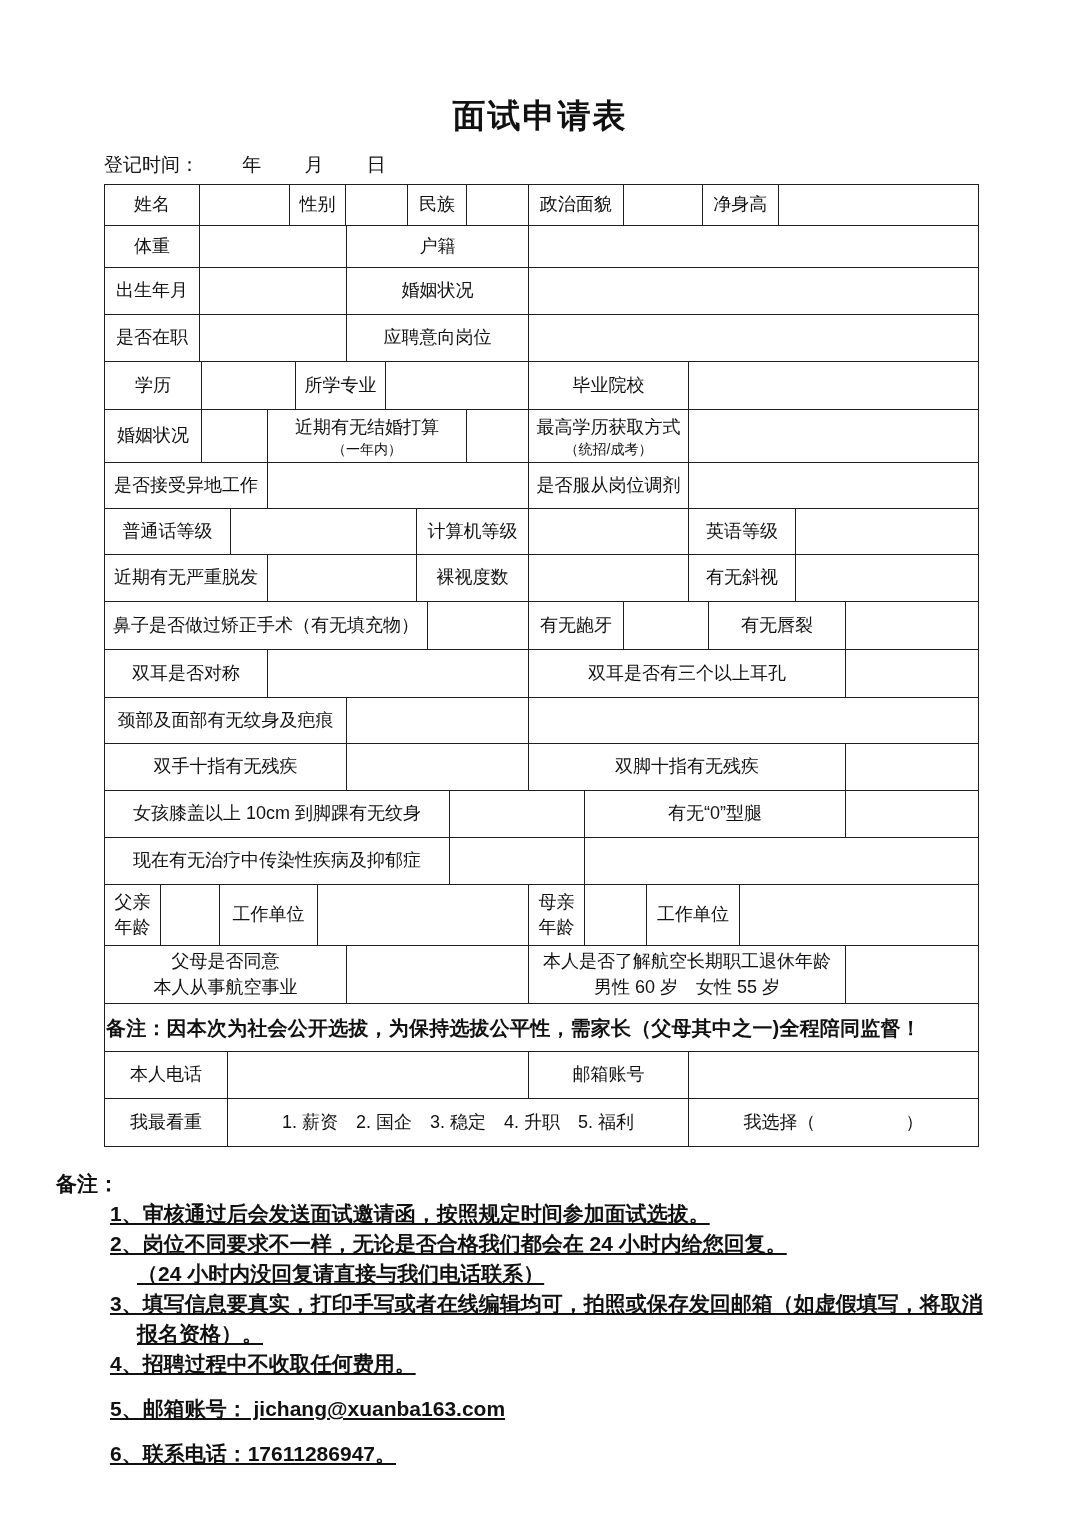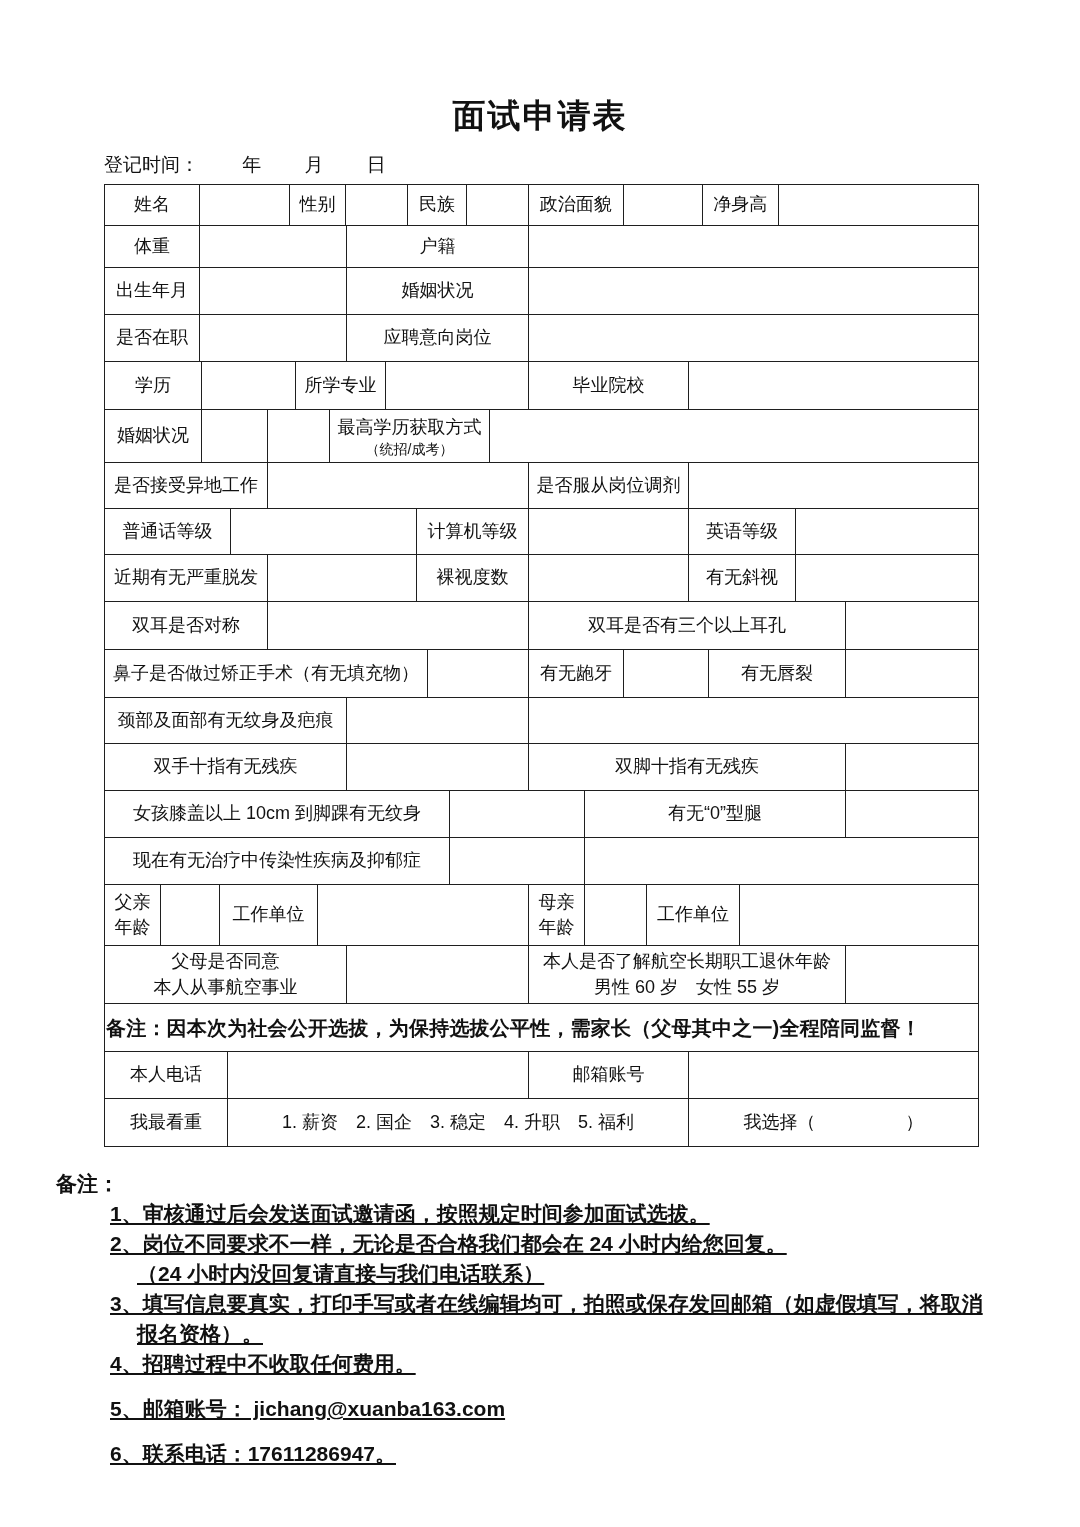--- a/index.html
+++ b/index.html
@@ -119,20 +119,24 @@
         <div class="tcell" style="width: 18.33%;">
           <div class="cell-text">毕业院校</div>
         </div>
         <div class="tcell input" style="width: 33.1%;"></div>
       </div>
       <div class="trow" style="height: 52px;">
         <div class="tcell" style="width: 11.11%;">
           <div class="cell-text">婚姻状况</div>
         </div>
         <div class="tcell input" style="width: 7.56%;"></div>
+        <div class="tcell" style="width: 22.8%;">
+          <div class="cell-text">近期有无结婚打算</div>
+          <div class="cell-sub">（一年内）</div>
+        </div>
         <div class="tcell input" style="width: 7.1%;"></div>
         <div class="tcell" style="width: 18.33%;">
           <div class="cell-text">最高学历获取方式</div>
           <div class="cell-sub">（统招/成考）</div>
         </div>
         <div class="tcell input" style="width: 33.1%;"></div>
       </div>
       <div class="trow" style="height: 45px;">
         <div class="tcell" style="width: 18.67%;">
           <div class="cell-text">是否接受异地工作</div>
@@ -165,40 +169,40 @@
         <div class="tcell" style="width: 12.83%;">
           <div class="cell-text">裸视度数</div>
         </div>
         <div class="tcell input" style="width: 18.33%;"></div>
         <div class="tcell" style="width: 12.26%;">
           <div class="cell-text">有无斜视</div>
         </div>
         <div class="tcell input" style="width: 20.85%;"></div>
       </div>
       <div class="trow" style="height: 47px;">
+        <div class="tcell" style="width: 37%;">
+          <div class="cell-text">鼻子是否做过矫正手术（有无填充物）</div>
+        </div>
+        <div class="tcell input" style="width: 11.57%;"></div>
+        <div class="tcell" style="width: 10.88%;">
+          <div class="cell-text">有无龅牙</div>
+        </div>
+        <div class="tcell input" style="width: 9.74%;"></div>
+        <div class="tcell" style="width: 15.69%;">
+          <div class="cell-text">有无唇裂</div>
+        </div>
+        <div class="tcell input" style="width: 15.12%;"></div>
+      </div>
+      <div class="trow" style="height: 47px;">
         <div class="tcell" style="width: 18.67%;">
           <div class="cell-text">双耳是否对称</div>
         </div>
         <div class="tcell input" style="width: 29.9%;"></div>
         <div class="tcell" style="width: 36.31%;">
           <div class="cell-text">双耳是否有三个以上耳孔</div>
-        </div>
-        <div class="tcell input" style="width: 15.12%;"></div>
-      </div>
-      <div class="trow" style="height: 47px;">
-        <div class="tcell" style="width: 37%;">
-          <div class="cell-text">鼻子是否做过矫正手术（有无填充物）</div>
-        </div>
-        <div class="tcell input" style="width: 11.57%;"></div>
-        <div class="tcell" style="width: 10.88%;">
-          <div class="cell-text">有无龅牙</div>
-        </div>
-        <div class="tcell input" style="width: 9.74%;"></div>
-        <div class="tcell" style="width: 15.69%;">
-          <div class="cell-text">有无唇裂</div>
         </div>
         <div class="tcell input" style="width: 15.12%;"></div>
       </div>
       <div class="trow" style="height: 45px;">
         <div class="tcell" style="width: 27.72%;">
           <div class="cell-text">颈部及面部有无纹身及疤痕</div>
         </div>
         <div class="tcell input" style="width: 20.85%;"></div>
         <div class="tcell input" style="width: 15.12%;"></div>
       </div>

